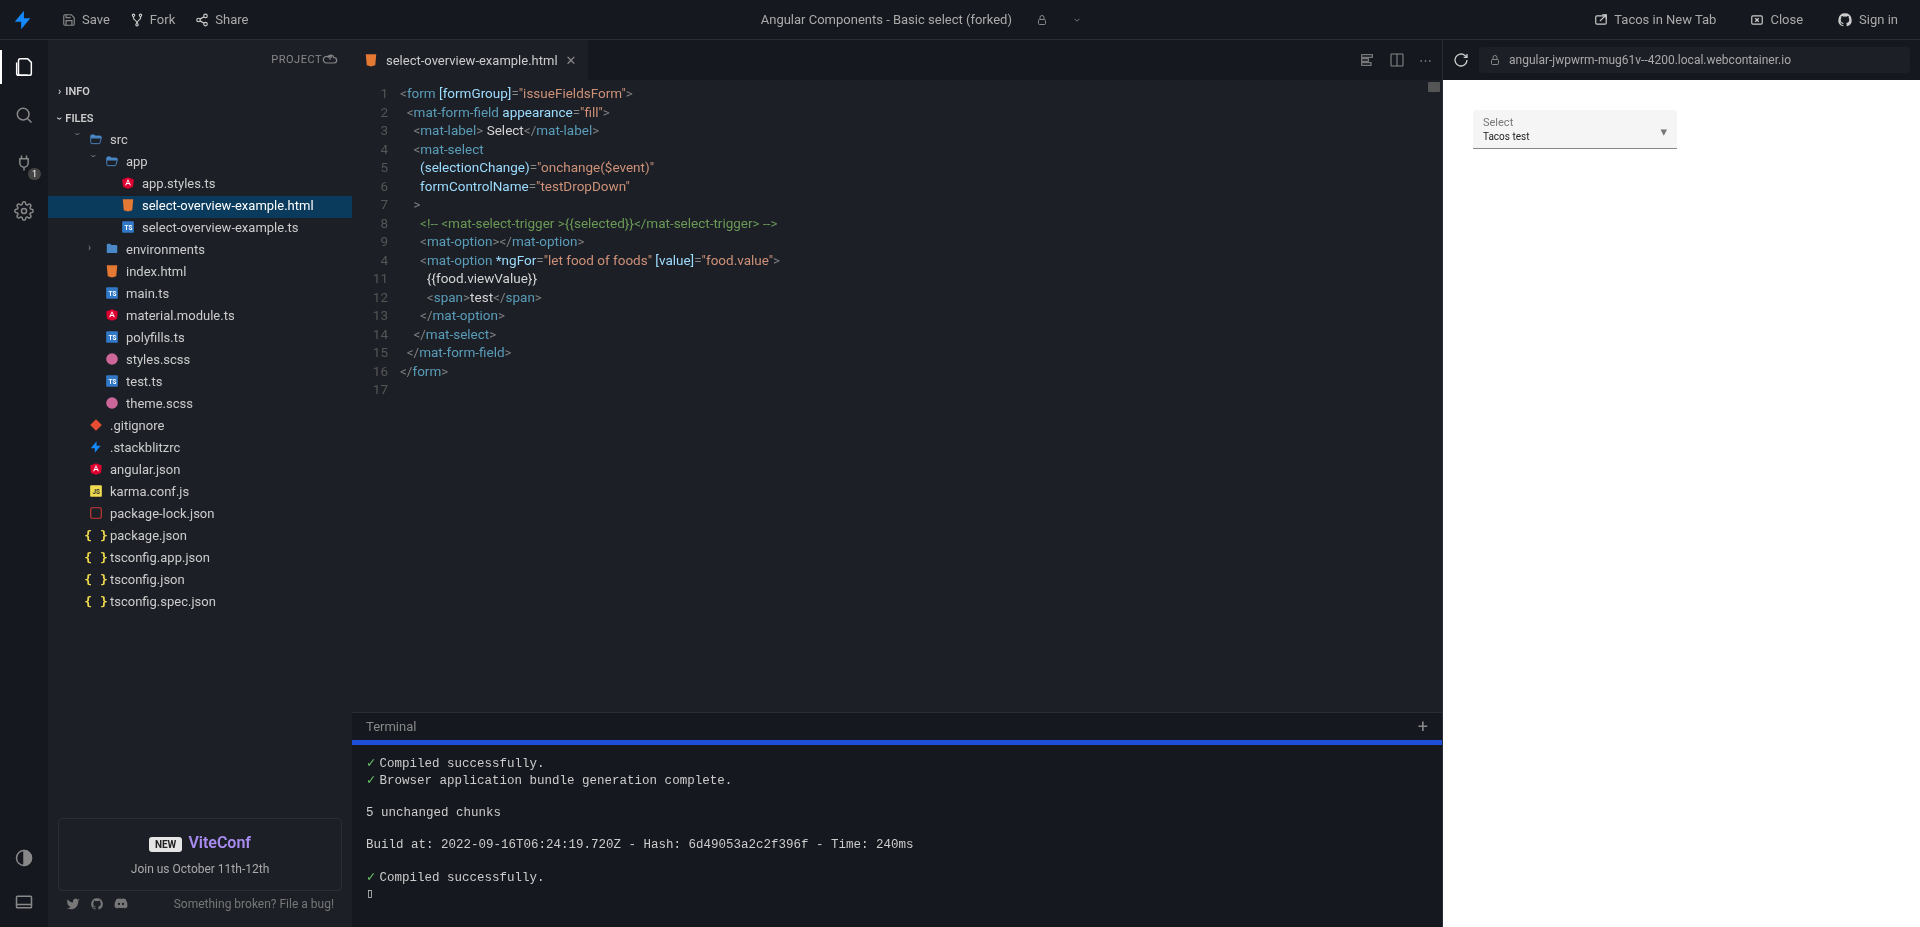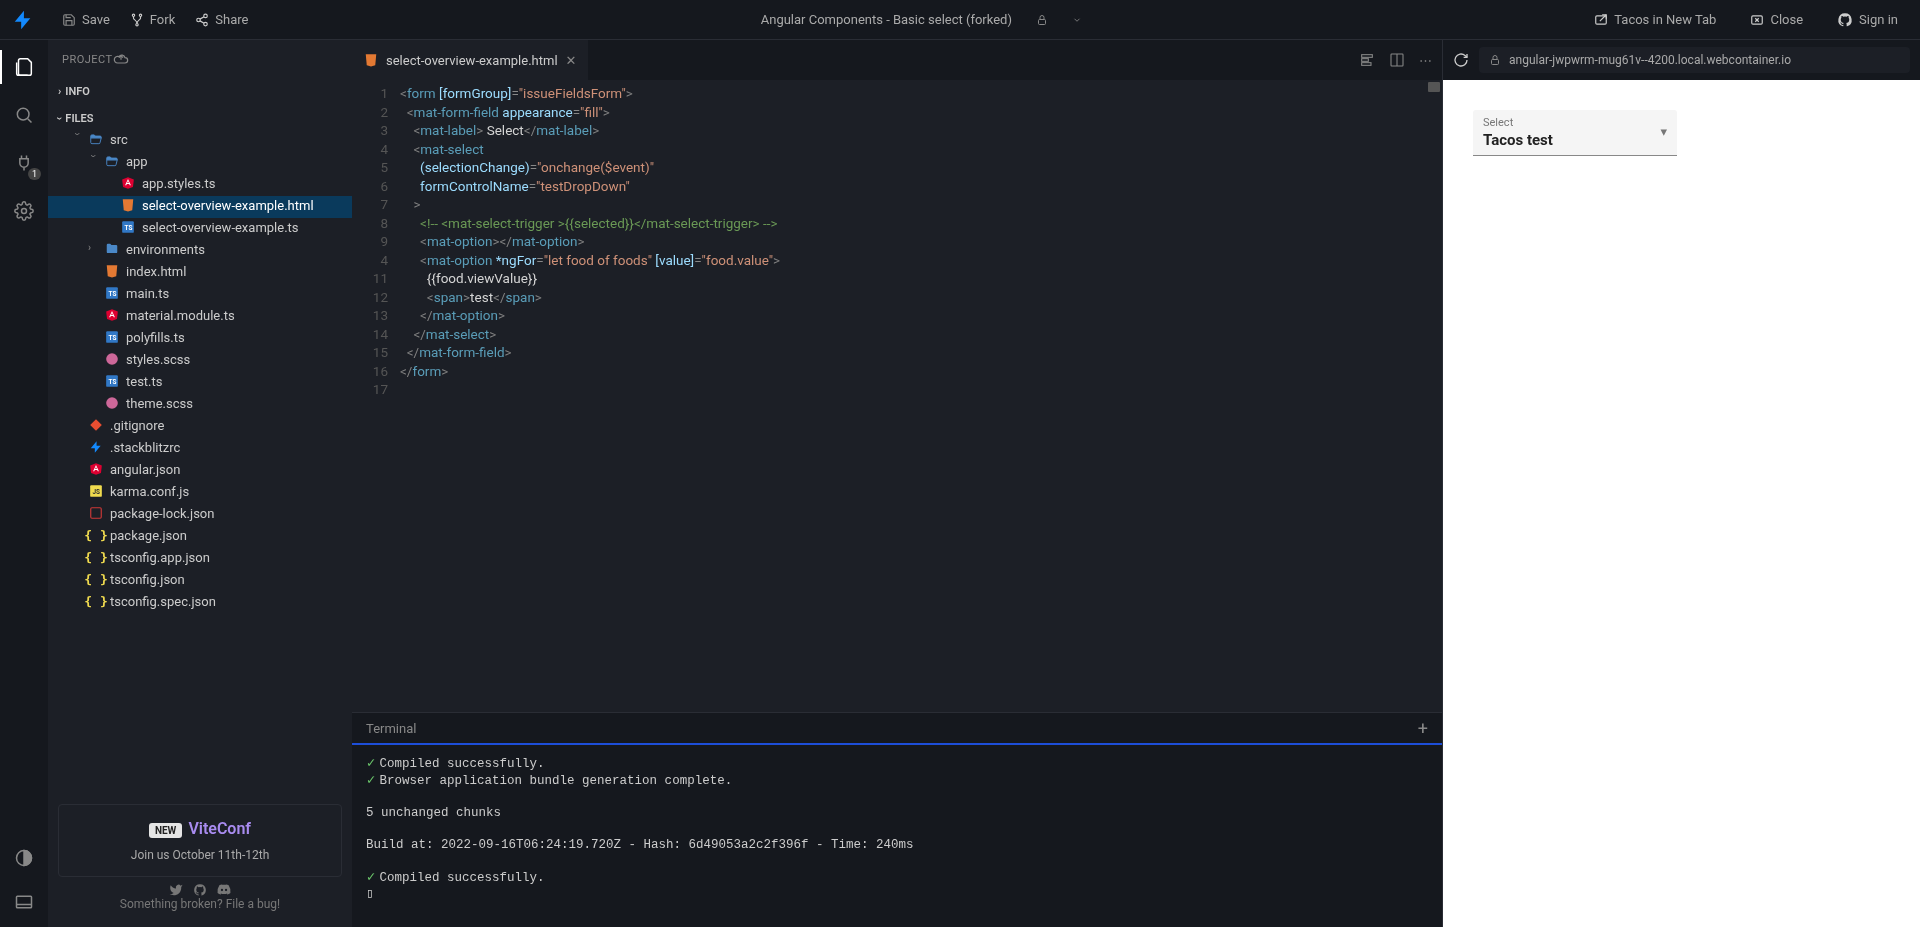--- a/index.html
+++ b/index.html
@@ -10,60 +10,60 @@
 .topbar .title { flex: 1; text-align: center; color: #aaa; display: flex; align-items: center; justify-content: center; gap: 24px; }
 .topbar .right { display: flex; align-items: center; gap: 14px; }
 .mainrow { display: flex; height: calc(100% - 40px); }
 .activitybar { width: 48px; background: #15181e; display: flex; flex-direction: column; align-items: center; padding-top: 14px; gap: 22px; position: relative; }
 .activitybar .ab-item { width: 26px; height: 26px; display: flex; align-items: center; justify-content: center; color: #888; cursor: pointer; position: relative; }
 .activitybar .ab-item.active { color: #fff; }
 .activitybar .ab-item.active::before { content: ''; position: absolute; left: -11px; top: -4px; bottom: -4px; width: 2px; background: #fff; }
 .activitybar .bottom { position: absolute; bottom: 12px; display: flex; flex-direction: column; gap: 18px; align-items: center; }
 .badge-num { position: absolute; bottom: -4px; right: -4px; background: #444; color: #fff; font-size: 9px; border-radius: 8px; padding: 1px 4px; }
 .sidebar { width: 304px; background: #1c1f26; display: flex; flex-direction: column; }
-.sidebar .sb-header { height: 38px; display: flex; align-items: center; justify-content: flex-start; padding: 0 14px; color: #888; font-size: 11px; letter-spacing: 0.5px; }
+.sidebar .sb-header { height: 38px; display: flex; align-items: center; justify-content: flex-end; padding: 0 14px; color: #888; font-size: 11px; letter-spacing: 0.5px; }
 .sidebar .section { padding: 4px 0; }
 .sidebar .section .sec-title { display: flex; align-items: center; gap: 4px; padding: 3px 10px; color: #ccc; font-size: 11px; font-weight: 600; cursor: pointer; }
 .tree { padding: 2px 0; }
 .tree .node { display: flex; align-items: flex-start; gap: 6px; padding: 2px 10px; cursor: pointer; color: #ccc; height: 22px; }
 .tree .node.selected { background: #0a3a5c; color: #fff; }
 .tree .node .chev { width: 10px; color: #888; font-size: 10px; }
 .tree .node .ficon { width: 16px; display: flex; justify-content: center; }
 .tree .indent1 { padding-left: 24px; }
 .tree .indent2 { padding-left: 40px; }
 .tree .indent3 { padding-left: 56px; }
 .sb-footer { margin-top: auto; padding: 10px; }
 .promo { border: 1px solid #2a2d35; border-radius: 4px; padding: 14px 10px; text-align: center; color: #aaa; font-size: 12px; margin-top: 32px; }
 .promo .badge-new { background: #e5e5e5; color: #222; font-size: 10px; font-weight: 700; padding: 2px 6px; border-radius: 3px; margin-right: 6px; }
 .promo .vc { font-size: 16px; font-weight: 600; color: #a98cf0; }
-.sb-links { display: flex; align-items: center; justify-content: space-between; padding: 6px 8px; color: #777; font-size: 12px; flex-direction: column; }
+.sb-links { display: flex; align-items: center; justify-content: space-between; padding: 6px 8px; color: #777; font-size: 12px; }
 .sb-links .ic-row { display: flex; gap: 10px; }
 .editor-col { flex: 1; display: flex; flex-direction: column; background: #1c1f26; min-width: 0; }
 .tabbar { height: 40px; background: #15181e; display: flex; align-items: stretch; position: relative; }
 .tabbar .tab { display: flex; align-items: center; gap: 8px; padding: 0 12px; background: #1c1f26; color: #ccc; cursor: pointer; border-right: 1px solid #15181e; }
 .tabbar .right-icons { position: absolute; right: 10px; top: 0; bottom: 0; display: flex; align-items: center; gap: 14px; color: #888; }
 .code-area { flex: 1; display: flex; overflow: hidden; font-family: Consolas, 'Courier New', monospace; font-size: 13.5px; position: relative; }
 .gutter { width: 48px; text-align: right; color: #555; padding: 4px 12px 0 0; line-height: 18.5px; background: #1c1f26; }
 .gutter div { height: 18.5px; }
 .code { flex: 1; padding: 4px 0 0 0; line-height: 18.5px; white-space: pre; color: #ccc; }
 .code .ln { height: 18.5px; }
 .sc-b { position: absolute; right: 2px; top: 2px; width: 12px; height: 10px; background: #555; border-radius: 1px; }
 .c-tag { color: #5a9db8; } .c-attr { color: #9cdcfe; } .c-str { color: #ce9178; } .c-punc { color: #888; } .c-w { color: #d4d4d4; } .c-cm { color: #6a9955; } .c-br { color: #808080;}
 .terminal { height: 215px; background: #15181e; border-top: 1px solid #2a2d35; display: flex; flex-direction: column; }
-.terminal .t-head { height: 32px; display: flex; align-items: center; justify-content: space-between; padding: 0 14px; color: #888; border-bottom: 2px solid #1d4ed8; }
+.terminal .t-head { height: 32px; display: flex; align-items: center; justify-content: space-between; padding: 0 14px; color: #888; border-bottom: 5px solid #1d4ed8; }
 .terminal .t-body { flex: 1; padding: 10px 14px; font-family: Consolas, 'Courier New', monospace; font-size: 12.5px; color: #ccc; line-height: 16px; white-space: pre; overflow: hidden; }
 .t-green { color: #6ac46a; }
 .preview-col { width: 478px; background: #15181e; display: flex; flex-direction: column; border-left: 1px solid #2a2d35; }
 .preview-bar { height: 40px; display: flex; align-items: center; padding: 0 10px; gap: 10px; }
 .preview-bar .reload { color: #ccc; cursor: pointer; }
 .preview-bar .url { flex: 1; background: #1c1f26; border-radius: 4px; height: 26px; display: flex; align-items: center; gap: 8px; padding: 0 10px; color: #aaa; font-size: 12px; }
 .preview-frame { flex: 1; background: #fff; color: #333; padding: 30px 30px; position: relative; }
 .mat-field { width: 204px; background: #f5f5f5; border-bottom: 1px solid #888; padding: 6px 10px 4px 10px; position: relative; border-radius: 3px 3px 0 0;}
 .mat-field .lbl { font-size: 11px; color: #777; }
-.mat-field .val { font-size: 15px; color: #222; padding: 2px 0 2px 0; font-weight: bold; }
+.mat-field .val { font-size: 10px; color: #222; padding: 2px 0 2px 0; }
 .mat-field .dd { position: absolute; right: 10px; top: 14px; color: #777; }
 svg { display: block; }
 </style>
 </head>
 <body>
 
 <div class="topbar">
   <span class="logo">
     <svg viewBox="0 0 24 24" width="22" height="22">
         <path fill="#1389FD" d="M13 2L3 14h7v8l10-12h-7z"></path>

